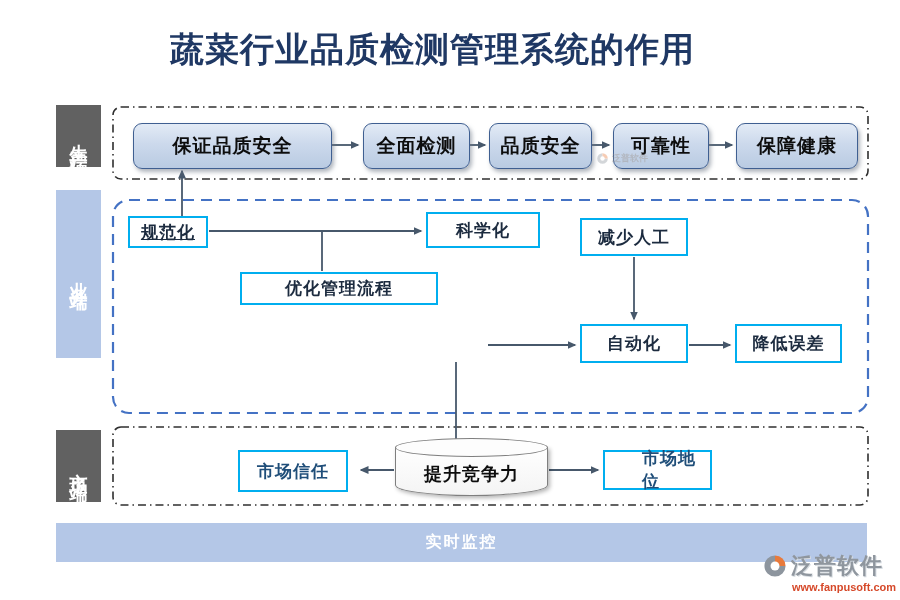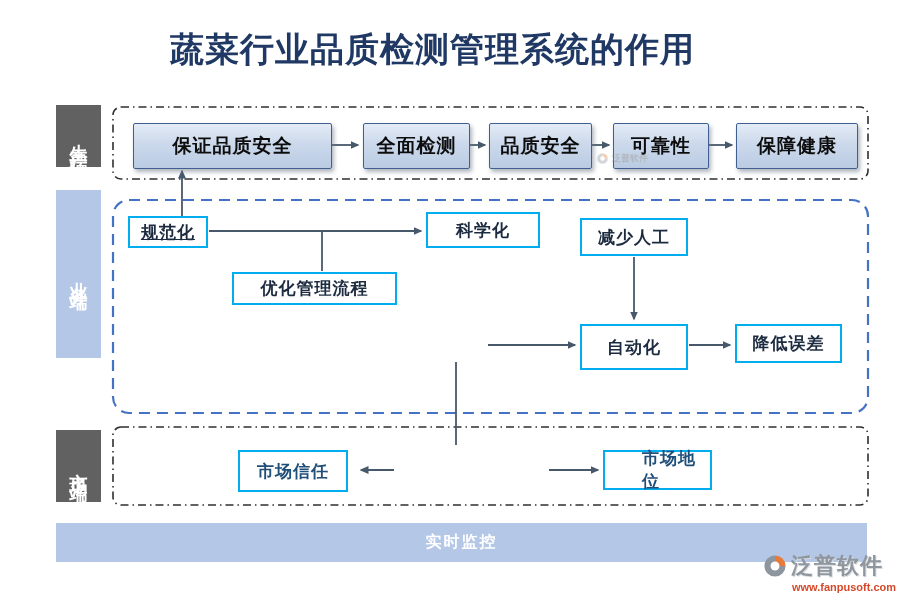--- a/index.html
+++ b/index.html
@@ -20,21 +20,21 @@
     writing-mode:vertical-lr;text-orientation:upright;letter-spacing:5px;
   }
   .lane-gray{background:#616161;}
   .lane-blue{background:#B4C7E7;}
   .lane-production{left:56px;top:105px;height:62px;}
   .lane-business{left:56px;top:190px;height:168px;}
   .lane-market{left:56px;top:430px;height:72px;}
 
   .flow-box{
     position:absolute;z-index:2;display:flex;align-items:center;justify-content:center;
-    height:44px;border:1.5px solid #3F5F91;border-radius:2px;
+    height:44px;border:1.5px solid #3F5F91;border-radius:9px;
     background:linear-gradient(180deg,#e3ebf6 0%,#ccd9ec 45%,#b9cbe2 100%);
     box-shadow:2px 3px 4px rgba(110,120,135,.55);
     font-size:19px;font-weight:bold;color:#0d0d0d;letter-spacing:1px;
   }
 
   .cyan-box{
     position:absolute;z-index:2;display:flex;align-items:center;justify-content:center;
     background:#ffffff;border:2.6px solid #00AEEF;box-sizing:border-box;
     font-size:17px;font-weight:bold;color:#1c2b3f;letter-spacing:1px;
   }
@@ -118,25 +118,30 @@
 
   <div class="flow-box" style="left:133px;top:123px;width:197px;">保证品质安全</div>
   <div class="flow-box" style="left:363px;top:123px;width:105px;">全面检测</div>
   <div class="flow-box" style="left:489px;top:123px;width:101px;">品质安全</div>
   <div class="flow-box" style="left:613px;top:123px;width:94px;">可靠性</div>
   <div class="flow-box" style="left:736px;top:123px;width:120px;">保障健康</div>
 
   <div class="cyan-box" style="left:128px;top:216px;width:80px;height:32px;text-decoration:underline;">规范化</div>
   <div class="cyan-box" style="left:426px;top:212px;width:114px;height:36px;">科学化</div>
   <div class="cyan-box" style="left:580px;top:218px;width:108px;height:38px;">减少人工</div>
-  <div class="cyan-box" style="left:232px;top:272px;width:165px;height:33px;">优化管理流程</div>
-  <div class="cyan-box" style="left:580px;top:324px;width:108px;height:46px;">自动化</div>
+  <div class="cyan-box" style="left:240px;top:272px;width:198px;height:33px;">优化管理流程</div>
+  <div class="cyan-box" style="left:580px;top:324px;width:108px;height:39px;">自动化</div>
   <div class="cyan-box" style="left:735px;top:324px;width:107px;height:39px;">降低误差</div>
 
   <div class="cyan-box navy-text" style="left:238px;top:450px;width:110px;height:42px;">市场信任</div>
+  <div class="cylinder">
+    <div class="cyl-body"></div>
+    <div class="cyl-top"></div>
+    <div class="cyl-label">提升竞争力</div>
+  </div>
   <div class="cyan-box navy-text" style="left:603px;top:450px;width:109px;height:40px;padding-left:37px;">市场地位</div>
 
   <div class="footer-bar">实时监控</div>
 
   <div class="watermark">
     <svg width="13" height="13" viewBox="0 0 32 32">
       <path d="M16 3 A13 13 0 1 0 29 16 L16 16 Z" fill="#8d959e"></path>
       <path d="M16 3 A13 13 0 0 1 29 16 L16 16 Z" fill="#e87a3c"></path>
       <circle cx="16" cy="16" r="5.5" fill="#ffffff"></circle>
     </svg>

